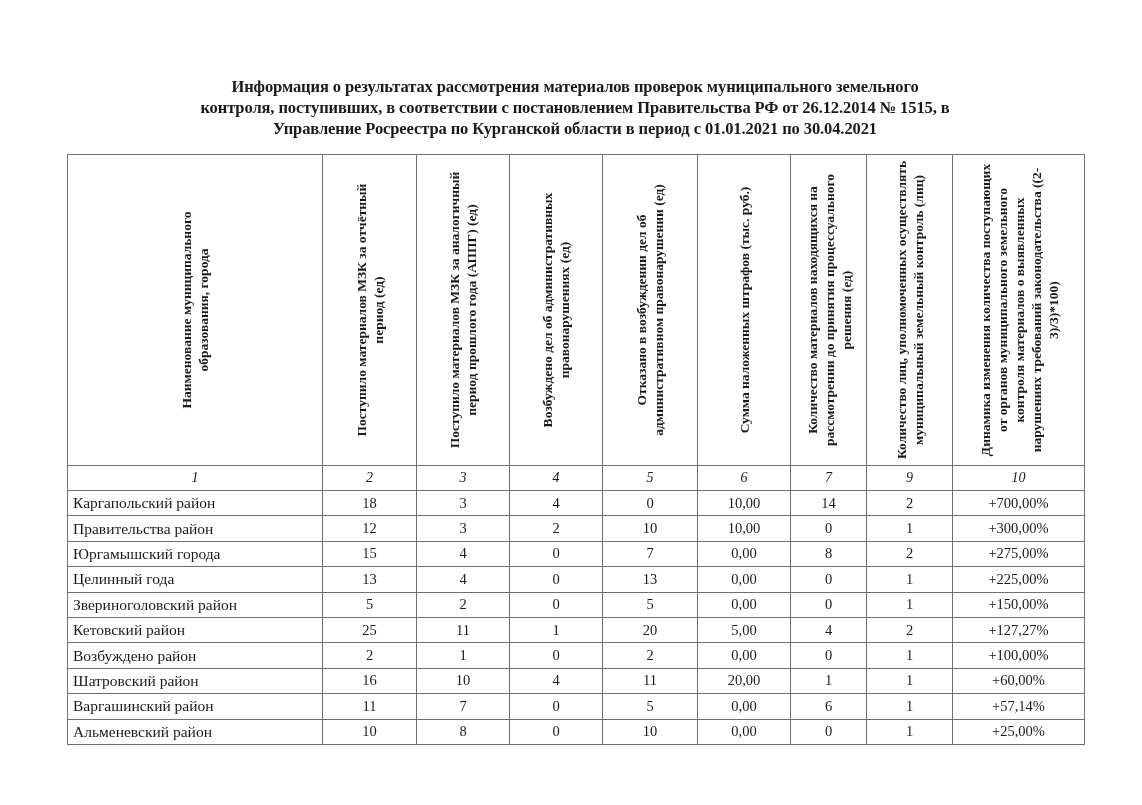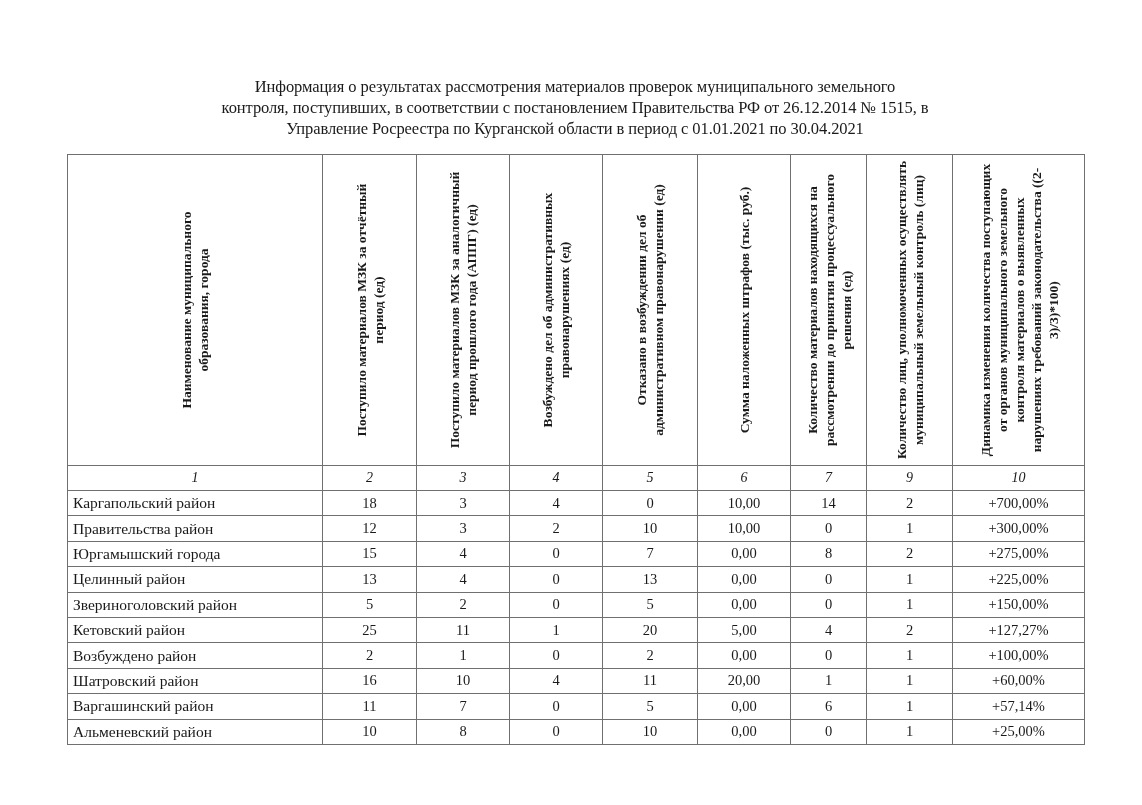--- a/index.html
+++ b/index.html
@@ -2,21 +2,21 @@
 <html><head>
 <meta charset="utf-8">
 <style>
   html, body { margin: 0; padding: 0; }
   body {
     width: 1142px; height: 805px; background: #ffffff; position: relative; overflow: hidden;
     font-family: "Liberation Serif", "DejaVu Serif", serif; color: #1a1a1a;
   }
   .title {
     position: absolute; left: 100px; top: 76px; width: 950px;
-    text-align: center; font-weight: normal; font-size: 16.5px; line-height: 21px;
+    text-align: center; font-weight: bold; font-size: 16.5px; line-height: 21px;
     letter-spacing: -0.1px;
   }
   .title div { white-space: nowrap; }
   table.report {
     position: absolute; left: 67px; top: 154px;
     border-collapse: collapse; table-layout: fixed;
     width: 1017px;
   }
   table.report td, table.report th {
     border: 1px solid #707070; padding: 0; overflow: hidden;
@@ -141,21 +141,21 @@
         <td>15</td>
         <td>4</td>
         <td>0</td>
         <td>7</td>
         <td>0,00</td>
         <td>8</td>
         <td>2</td>
         <td>+275,00%</td>
       </tr>
       <tr class="row">
-        <td class="name">Целинный район</td>
+        <td class="name">Целинный года</td>
         <td>13</td>
         <td>4</td>
         <td>0</td>
         <td>13</td>
         <td>0,00</td>
         <td>0</td>
         <td>1</td>
         <td>+225,00%</td>
       </tr>
       <tr class="row">

